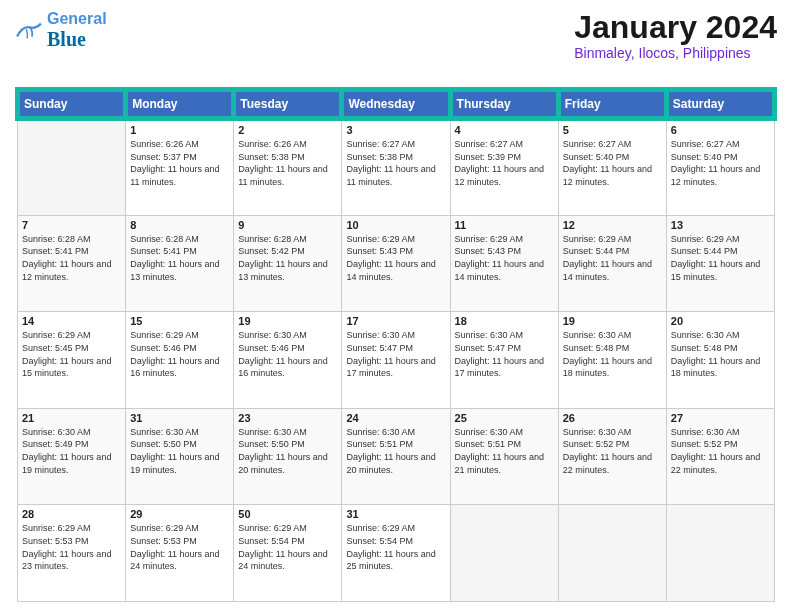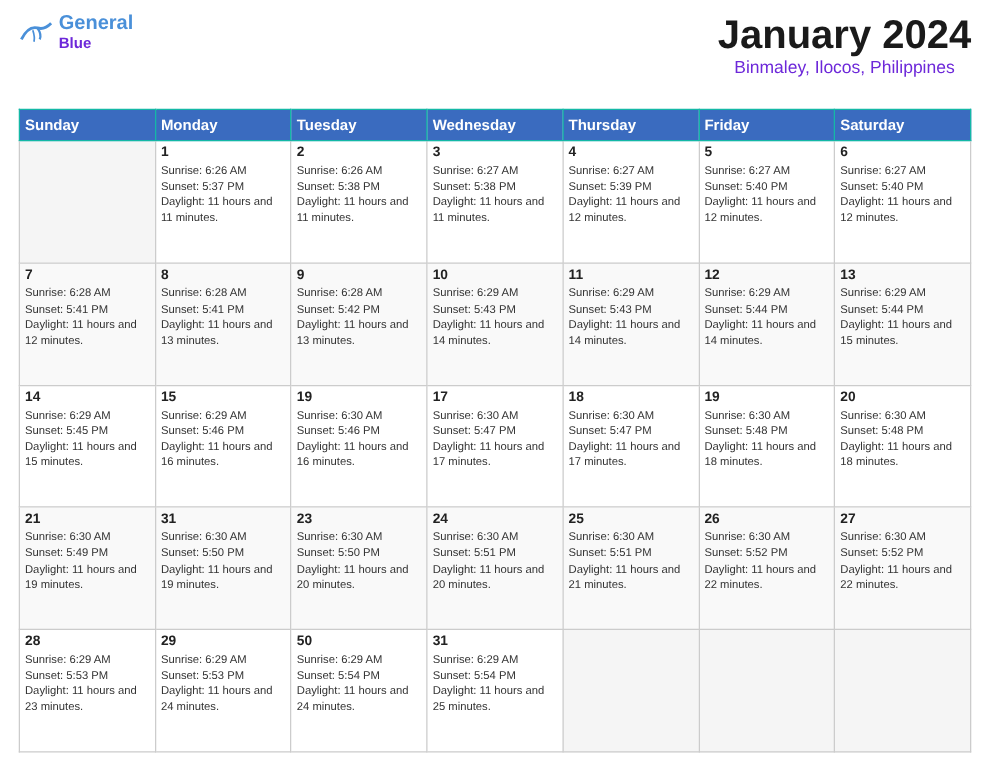--- a/index.html
+++ b/index.html
@@ -26,21 +26,21 @@
     .logo {
       display: flex;
       align-items: center;
       gap: 4px;
     }
     .logo-bird {
       width: 28px;
       height: 22px;
     }
     .title-block {
-      text-align: center;
+      text-align: left;
     }
     .main-title {
       font-size: 32px;
       font-weight: bold;
       color: #1a1a1a;
       line-height: 1.1;
     }
     .subtitle {
       font-size: 14px;
       color: #6d28d9;
@@ -52,21 +52,21 @@
       width: 100%;
       table-layout: fixed;
     }
     .calendar th {
       background: #3a6bbf;
       color: #fff;
       font-size: 12px;
       font-weight: bold;
       padding: 5px 4px;
       text-align: left;
-      border: 1px solid #14b8a6;
+      border: 5px solid #14b8a6;
     }
     .calendar td {
       border: 1px solid #ccc;
       vertical-align: top;
       padding: 3px 4px;
       font-size: 9.5px;
       color: #222;
       background: #fff;
       height: 88px;
     }
@@ -100,21 +100,21 @@
     <div class="logo">
       <svg class="logo-bird" viewBox="0 0 30 24" fill="none" xmlns="http://www.w3.org/2000/svg">
         <path d="M2 18 Q8 6 16 8 Q22 10 28 4" stroke="#4a90d9" stroke-width="2.5" fill="none"></path>
         <path d="M16 8 Q20 14 18 18" stroke="#4a90d9" stroke-width="2" fill="none"></path>
         <path d="M12 10 Q14 16 13 20" stroke="#4a90d9" stroke-width="1.5" fill="none"></path>
       </svg>
       <div>
         <div style="font-size:16px;font-weight:bold;color:#1a1a1a;line-height:1.15;">
           <span style="color:#4a90d9;">General</span>
         </div>
-        <div style="font-size:12px;font-weight:bold;color:#6d28d9;line-height:1.15;">Blue</div>
+        <div style="font-size:20px;font-weight:bold;color:#0369a1;line-height:1.15;font-family:Liberation Serif, serif;">Blue</div>
       </div>
     </div>
     <div class="title-block">
       <div class="main-title">January 2024</div>
       <div class="subtitle">Binmaley, Ilocos, Philippines</div>
     </div>
   </div>
 
   <table class="calendar" id="cal-table">
     <thead id="cal-head">

